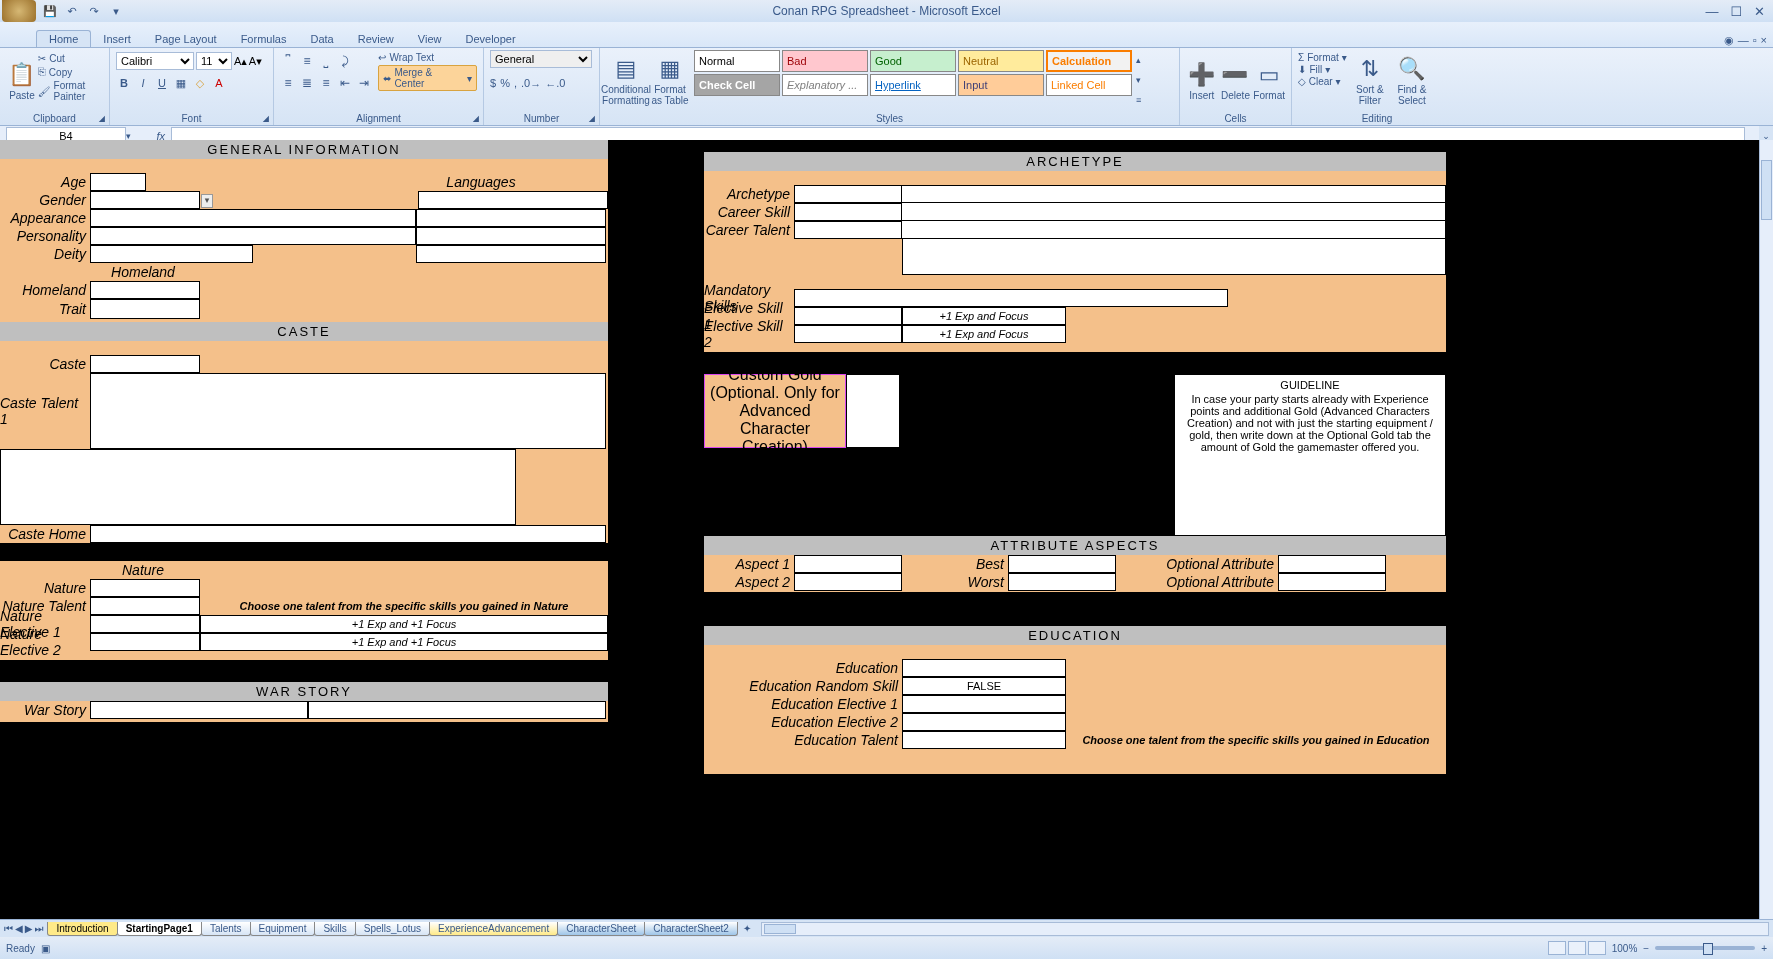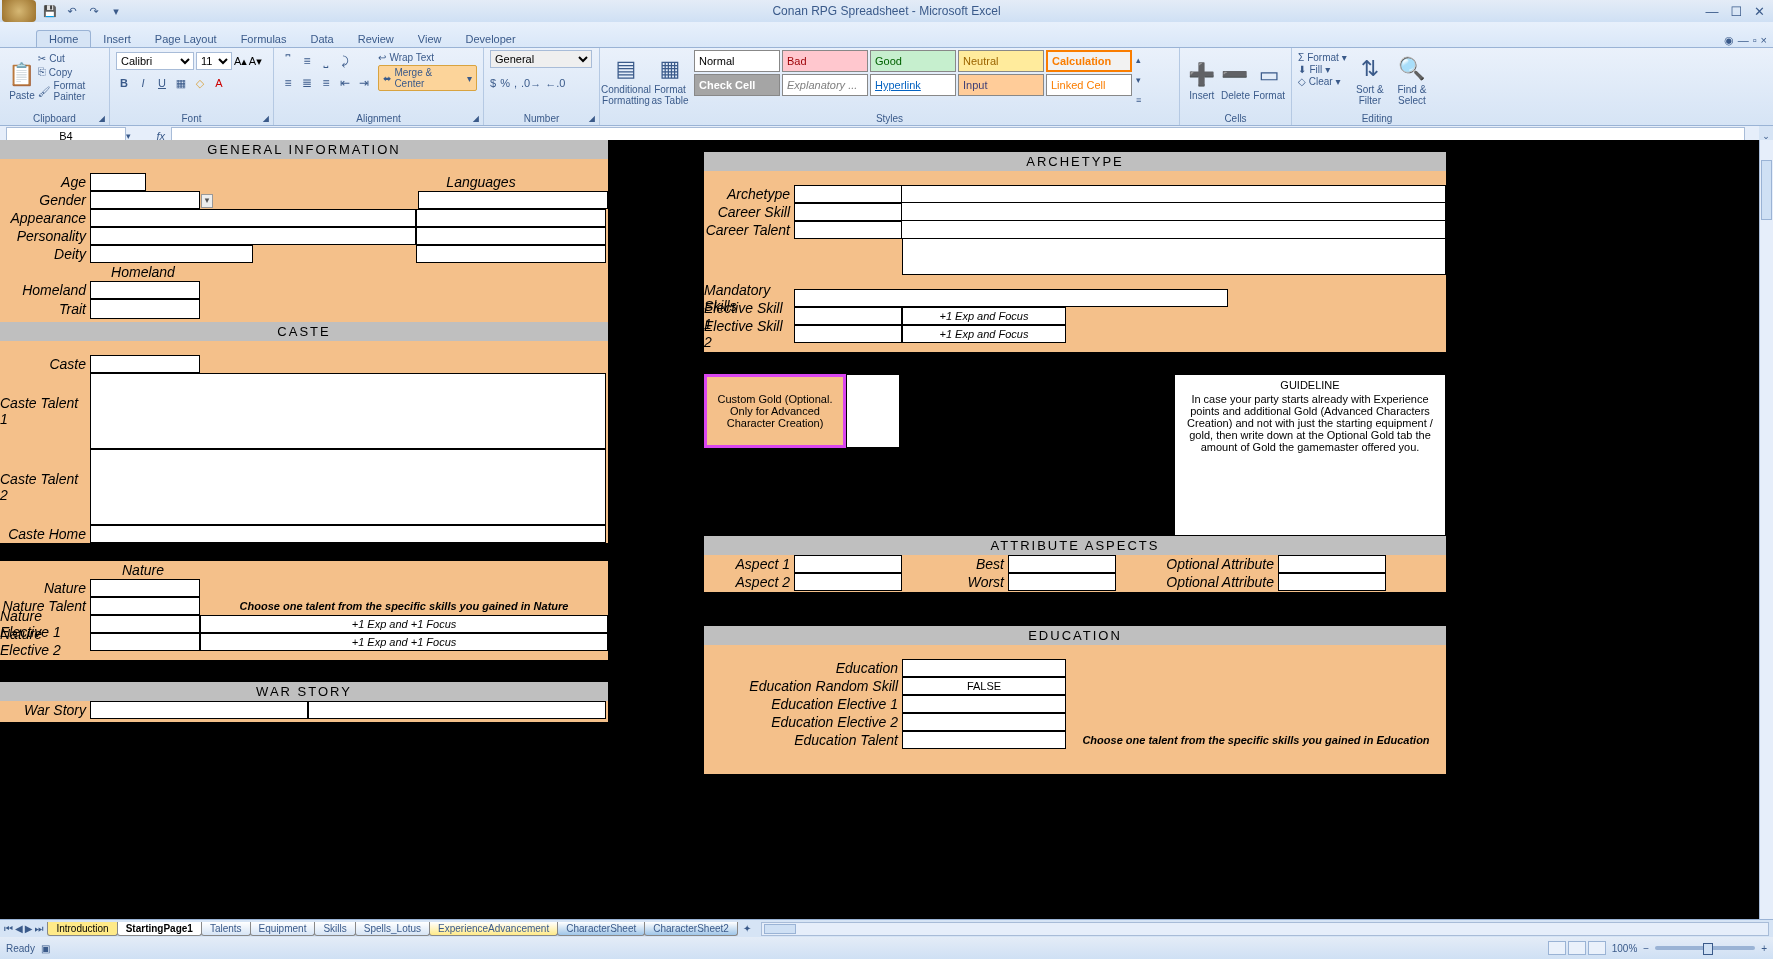--- a/index.html
+++ b/index.html
@@ -349,21 +349,20 @@
     <div style="height:14px"></div>
     <div class="frow">
         <div class="lbl" style="width:90px">Caste</div>
         <div class="cellin" style="width:110px"></div>
       </div>
     <div class="frow" style="height:76px">
         <div class="lbl" style="width:90px">Caste Talent 1</div>
         <div class="cellin" style="width:516px"></div>
       </div>
     <div class="frow" style="height:76px">
-        <div class="lbl" style="width:90px">Caste Talent 2</div>
         <div class="cellin" style="width:516px"></div>
       </div>
     <div class="frow">
         <div class="lbl" style="width:90px">Caste Home</div>
         <div class="cellin" style="width:516px"></div>
       </div>
     <div class="blackgap" style="height:18px"></div>
     <div class="frow">
         <div style="width:90px"></div>
         <div class="lbl" style="width:110px;justify-content:center">Nature</div>
@@ -431,21 +430,21 @@
         <div class="cellin" style="width:108px"></div>
         <div class="cellin note" style="width:164px">+1 Exp and Focus</div>
       </div>
     <div class="frow">
         <div class="lbl" style="width:90px">Elective Skill 2</div>
         <div class="cellin" style="width:108px"></div>
         <div class="cellin note" style="width:164px">+1 Exp and Focus</div>
       </div>
   </div>
 
-  <div style="position:absolute;left:704px;top:234px;width:142px;height:74px;background:#f4c08a;border:3px solid #d946ef;display:flex;align-items:center;justify-content:center;text-align:center;padding:4px;font-size:11px">Custom Gold (Optional. Only for Advanced Character Creation)</div>
+  <div style="position:absolute;left:704px;top:234px;width:142px;height:74px;background:#f4c08a;border:1px solid #d946ef;display:flex;align-items:center;justify-content:center;text-align:center;padding:4px;font-size:16px">Custom Gold (Optional. Only for Advanced Character Creation)</div>
   <div class="cellin" style="position:absolute;left:846px;top:234px;width:54px;height:74px"></div>
   <div class="guideline" style="position:absolute;left:1174px;top:234px;width:272px;height:162px">
     <div style="font-size:11px;padding:2px">GUIDELINE</div>
     <div style="font-size:11px">In case your party starts already with Experience points and additional Gold (Advanced Characters Creation) and not with just the starting equipment / gold, then write down at the Optional Gold tab the amount of Gold the gamemaster offered you.</div>
   </div>
 
   <div class="panel right" style="top:396px;height:56px;">
     <div class="sec-head">Attribute Aspects</div>
     <div class="frow">
       <div class="lbl" style="width:90px">Aspect 1</div>

